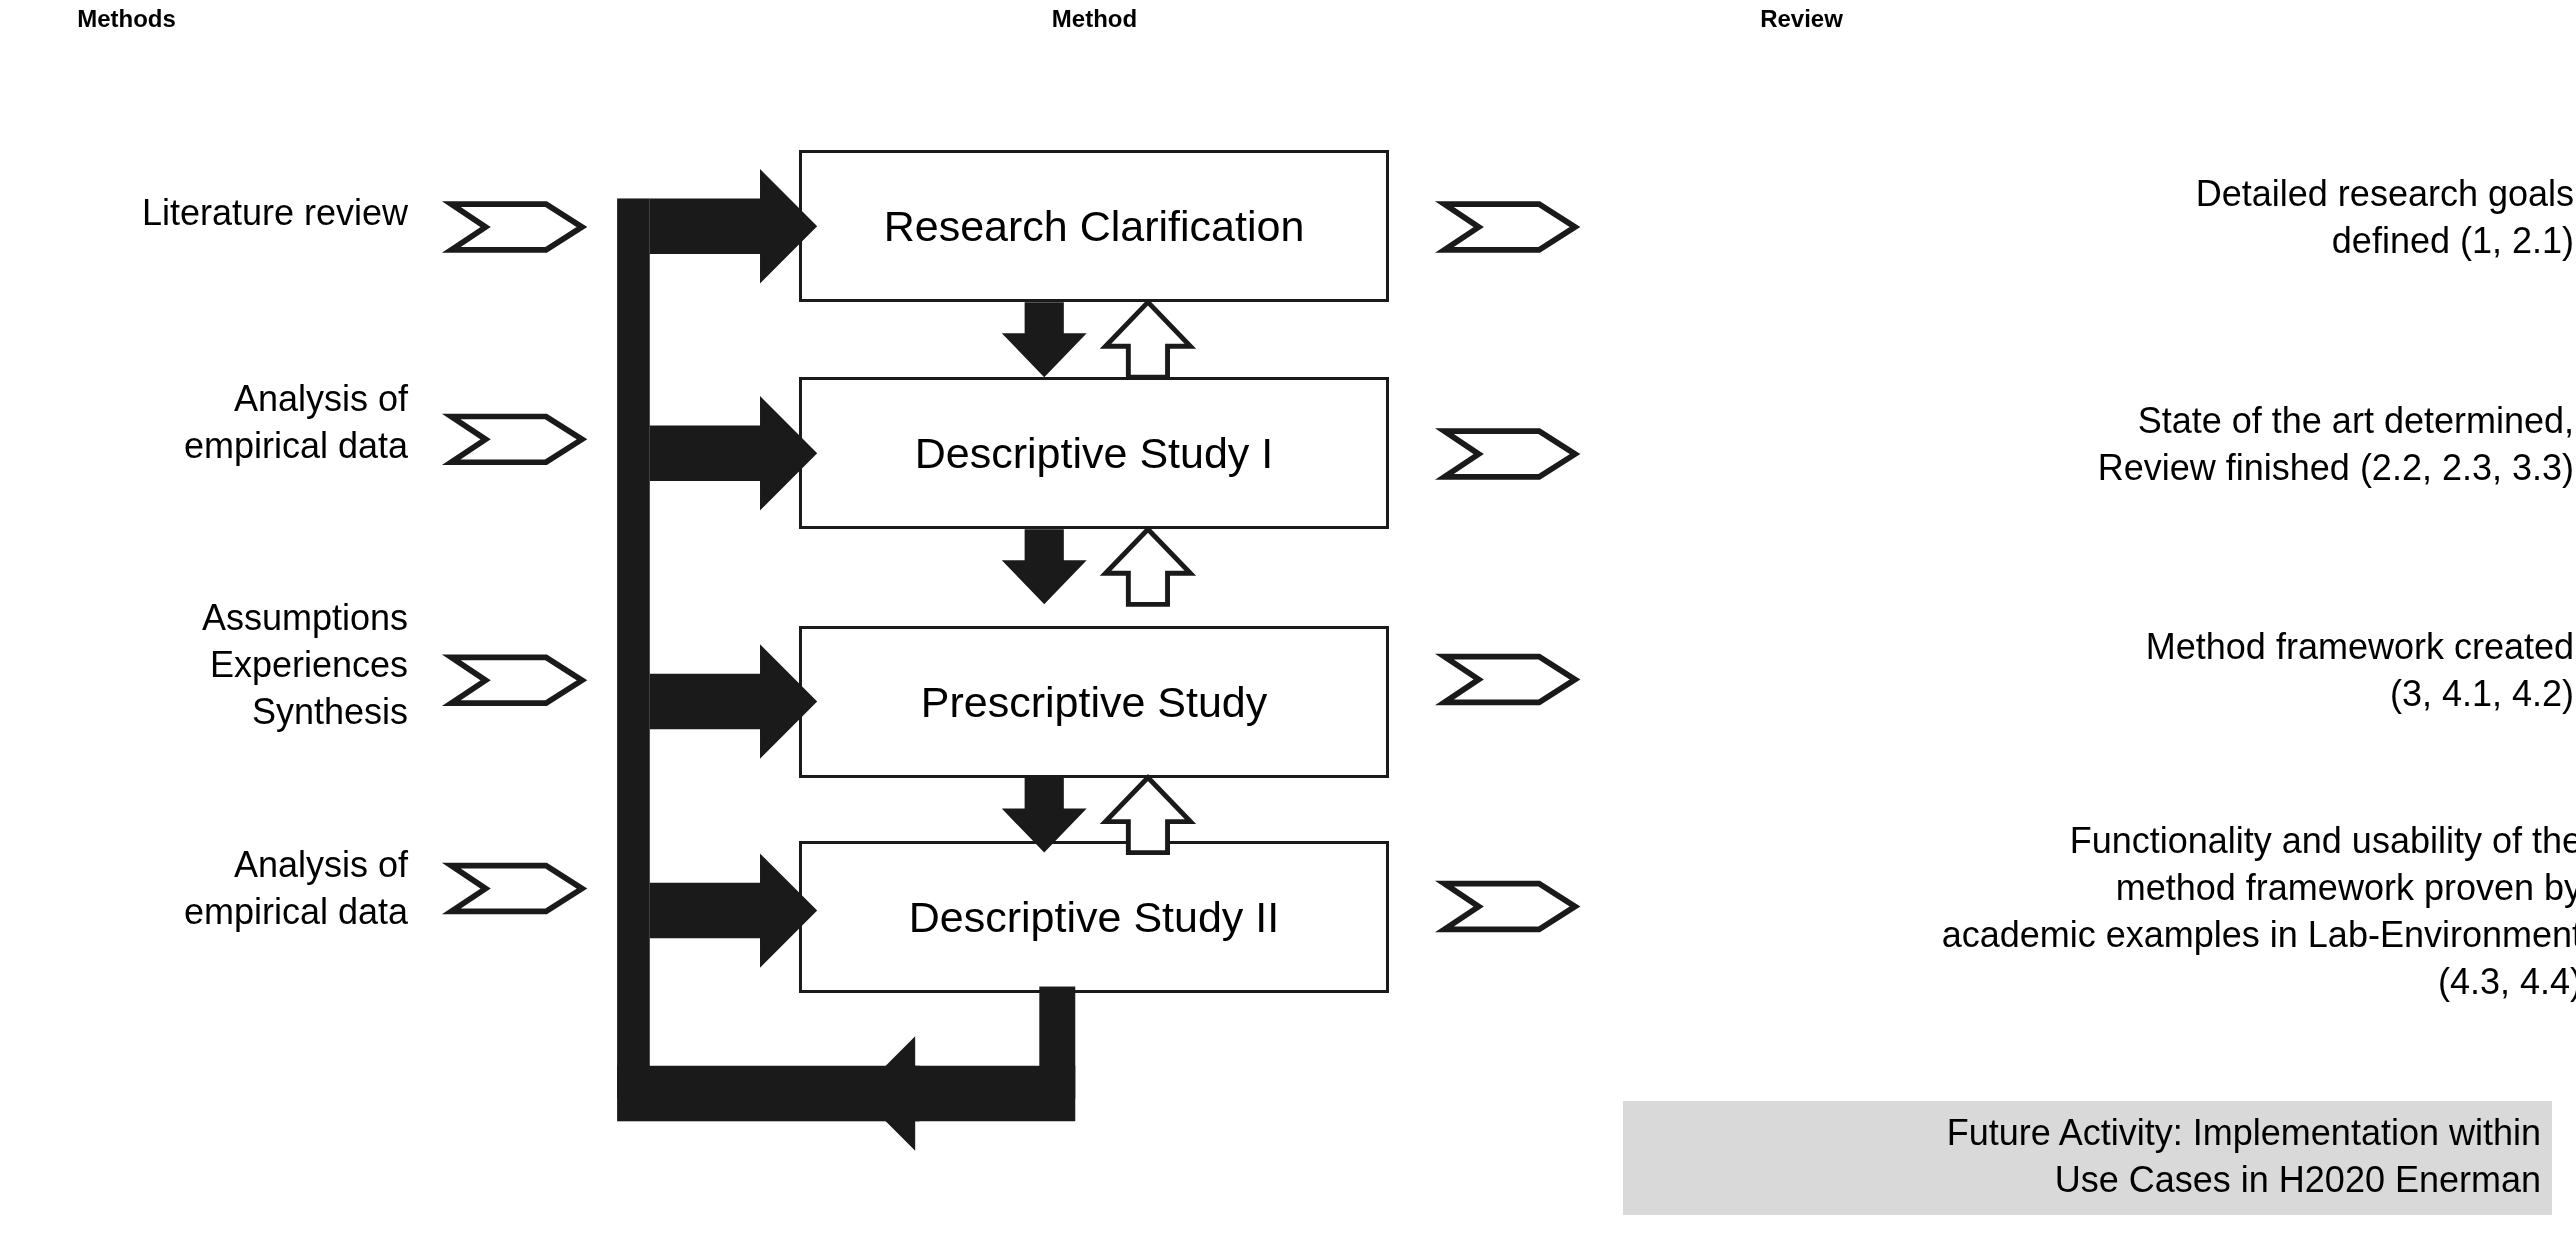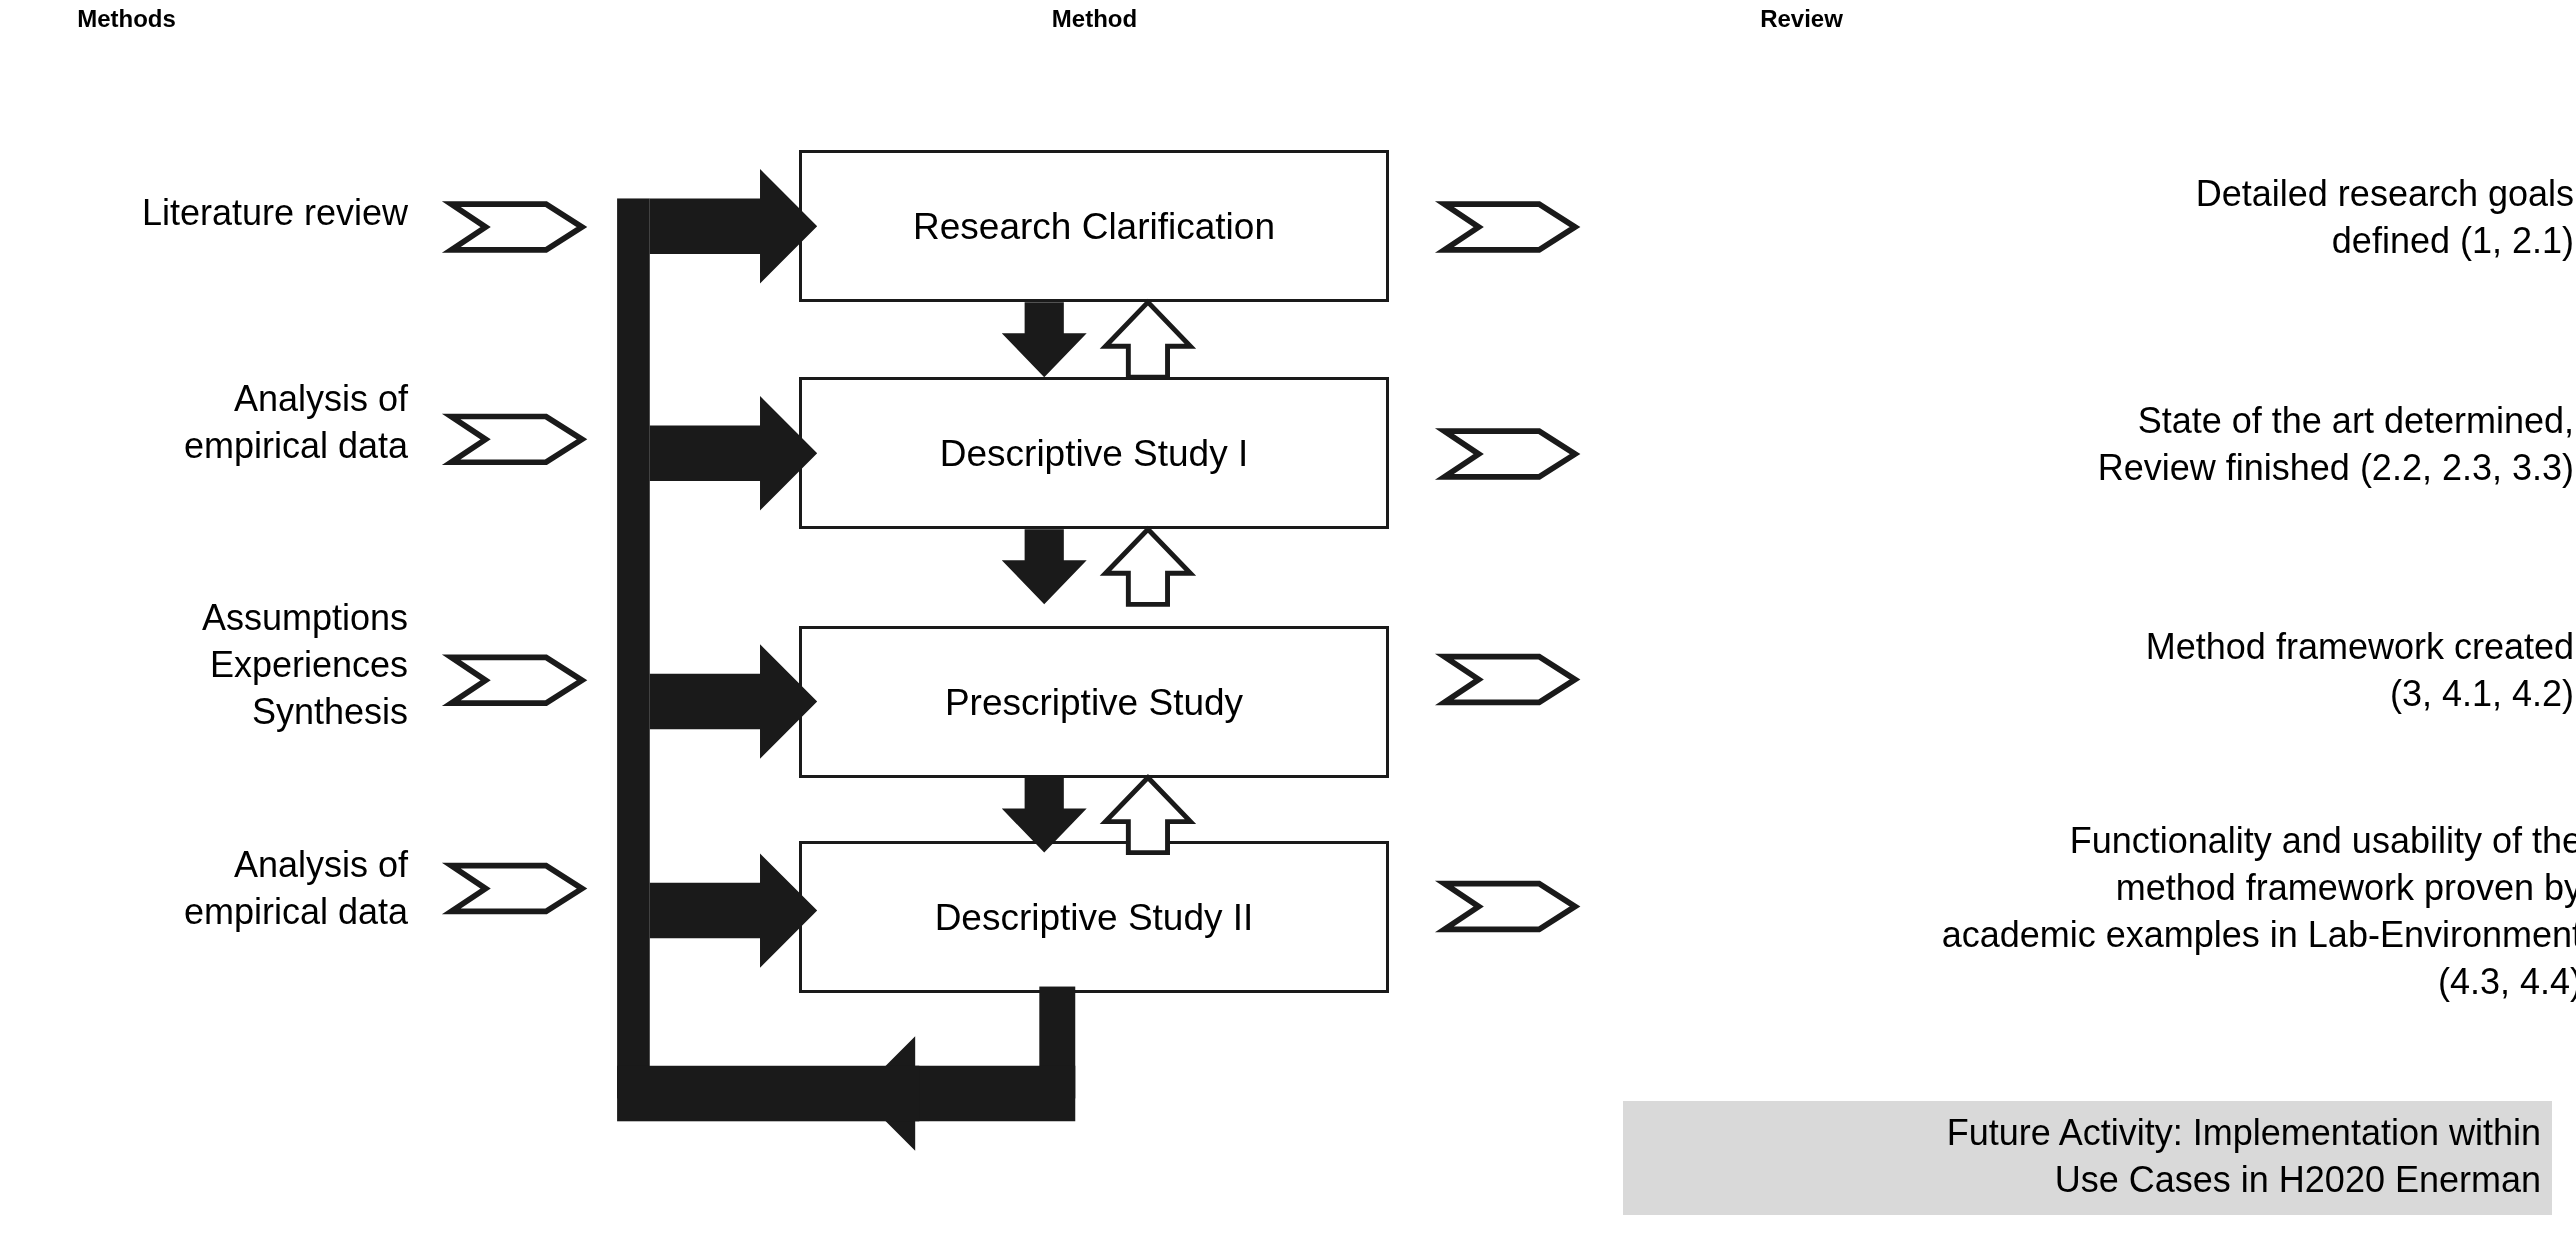--- a/index.html
+++ b/index.html
@@ -51,21 +51,21 @@
   
   .step-box{
     border:3.3px solid #1a1a1a;
     background:#ffffff;
     box-sizing:border-box;
     display:flex;
     align-items:center;
     justify-content:center;
   }
   .step-box span{
-    font-size:37px;
+    font-size:43px;
     line-height:1;
     white-space:nowrap;
   }
 
   
   svg.overlay{position:absolute;left:0;top:0;width:2576px;height:1234px;pointer-events:none;}
 </style>
 </head>
 <body>
 

